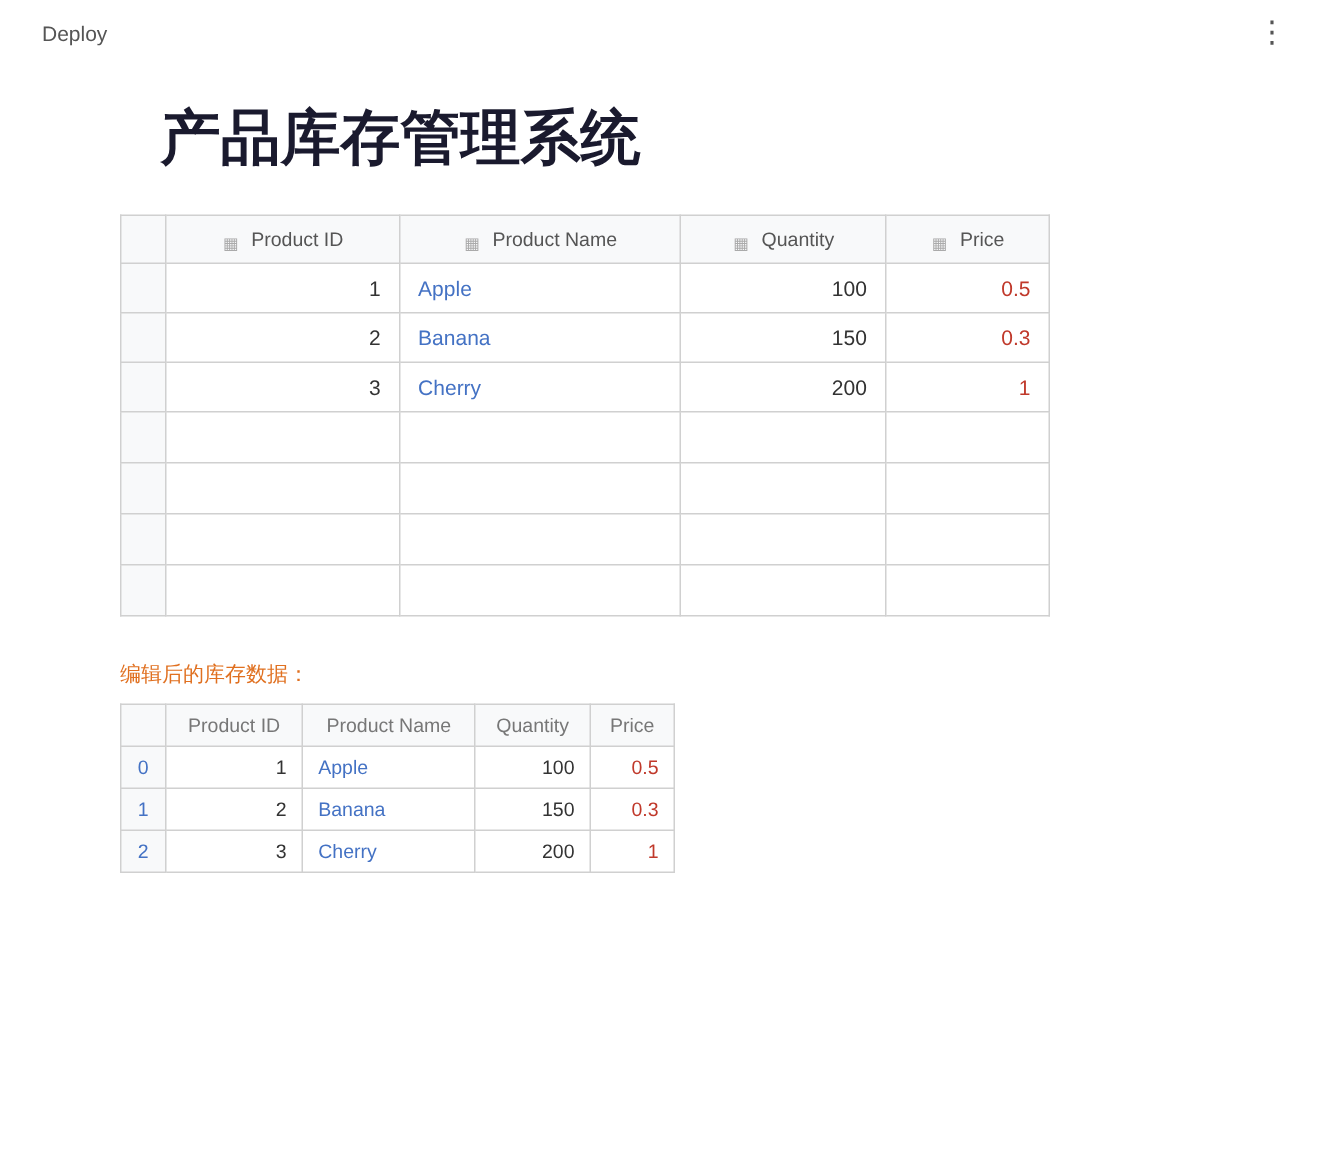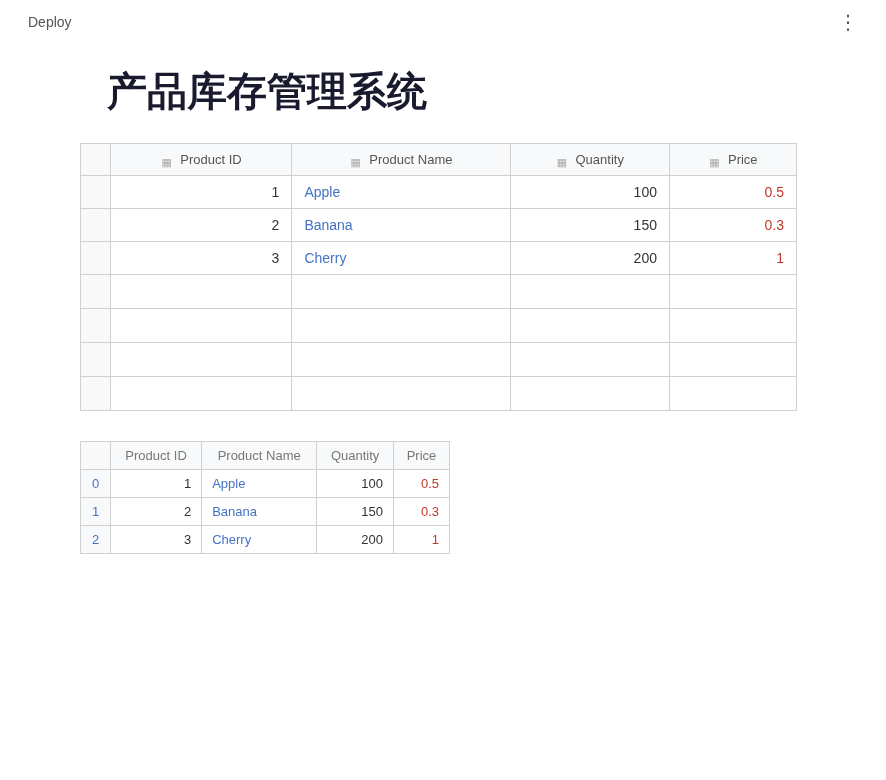--- a/index.html
+++ b/index.html
@@ -39,21 +39,21 @@
     .page-title {
       font-size: 40px;
       font-weight: bold;
       color: #1a1a2e;
       margin-bottom: 24px;
       font-family: 'Microsoft YaHei', 'SimHei', Arial, sans-serif;
       margin-left: 27px;
     }
     
     .main-table {
-      width: 717px;
+      width: 620px;
       border-collapse: collapse;
       border: 1px solid #d0d0d0;
       margin-bottom: 30px;
     }
     .main-table th, .main-table td {
       border: 1px solid #d0d0d0;
       padding: 8px 12px;
     }
     .main-table th {
       background: #f8f9fa;
@@ -218,20 +218,21 @@
         <tr class="empty-row">
     <td class="row-num"></td>
     <td></td>
     <td></td>
     <td></td>
     <td></td>
   </tr>
       </tbody>
   </table>
 
+  <div class="section-label">编辑后的库存数据：</div>
 
   <table class="secondary-table">
     <thead>
       <tr>
         <th></th>
         <th>Product ID</th>
         <th>Product Name</th>
         <th>Quantity</th>
         <th>Price</th>
       </tr>

